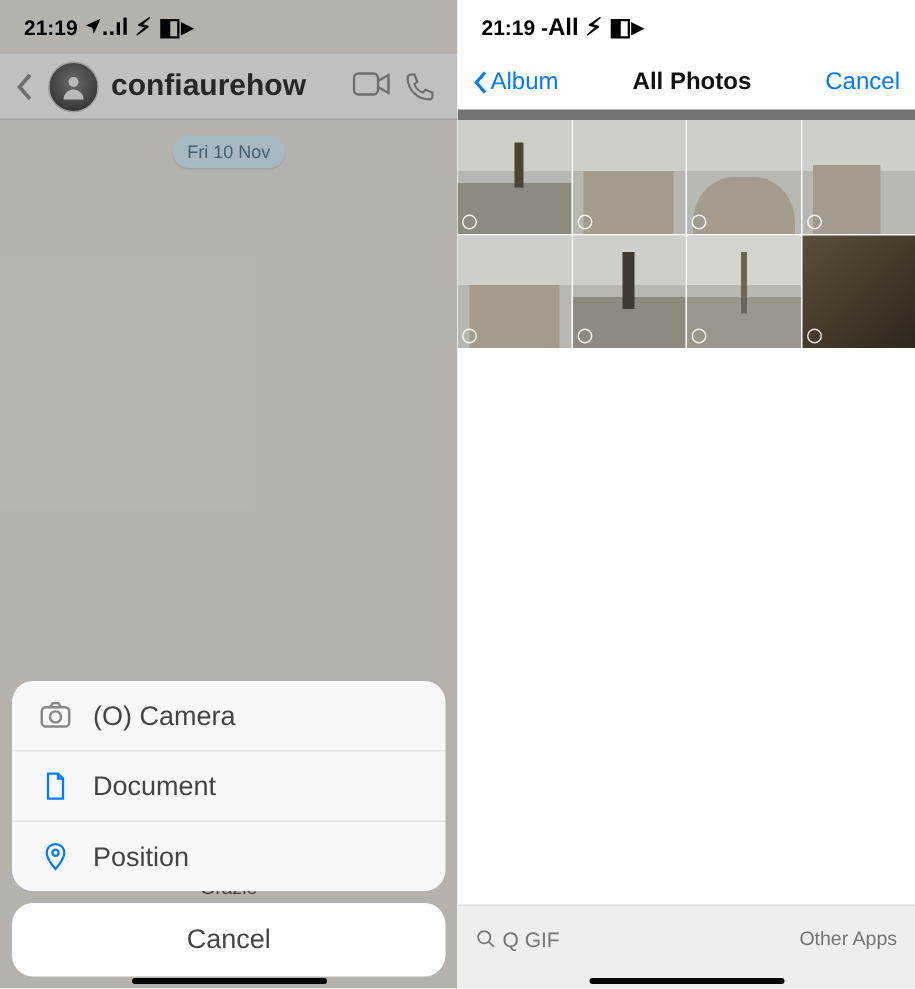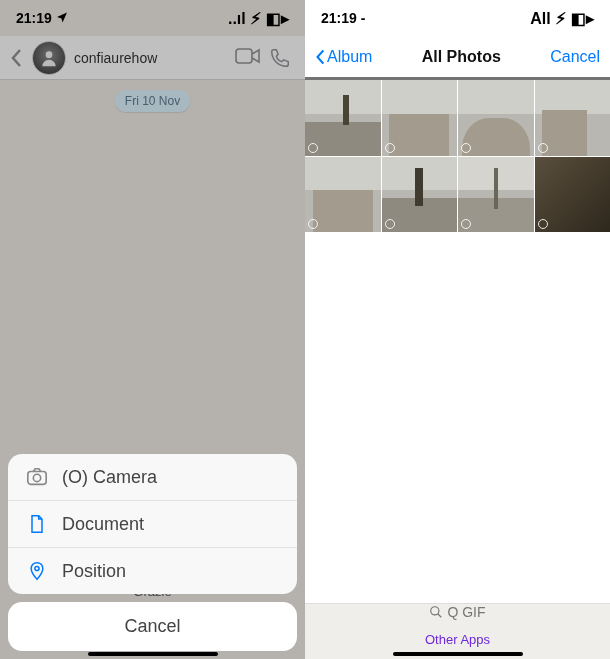--- a/index.html
+++ b/index.html
@@ -13,21 +13,21 @@
     }
     .panel { height: 659px; position: relative; overflow: hidden; }
     .panel-left { width: 305px; background: #e8e5de; }
     .panel-right { width: 305px; background: #fff; }
     
     
     .statusbar {
       height: 36px;
       display: flex;
       align-items: center;
-      justify-content: space-between;
+      justify-content: flex-start;
       padding: 0 16px;
       font-size: 14px;
       font-weight: 600;
     }
     .statusbar-left { display: flex; align-items: center; gap: 4px; }
     .statusbar-right { display: flex; align-items: center; gap: 4px; font-size: 16px; }
     
     
     .chat-header {
       height: 44px;
@@ -42,21 +42,21 @@
       width: 14px; height: 20px;
       color: #8e8e93;
     }
     .avatar {
       width: 34px; height: 34px; border-radius: 50%;
       background: radial-gradient(circle at 50% 40%, #888 0%, #555 60%, #333 100%);
       border: 1px solid #ccc;
       display:flex;align-items:center;justify-content:center;
       color:#eee;
     }
-    .chat-name { flex: 1; font-size: 14px; font-weight: 400; color: #333; }
+    .chat-name { flex: 1; font-size: 20px; font-weight: 700; color: #333; }
     .hdr-icon { width: 26px; height: 22px; color: #8e8e93; }
     
     .chat-body {
       height: calc(100% - 36px - 44px);
       background: #e8e5de;
       position: relative;
     }
     .date-pill {
       margin: 10px auto 0;
       width: fit-content;
@@ -122,21 +122,21 @@
       width: 130px; height: 4px; border-radius: 3px; background: #000;
     }
     
     
     .picker-header {
       height: 44px;
       display: flex;
       align-items: center;
       justify-content: space-between;
       padding: 0 10px;
-      border-bottom: 3px solid #737373;
+      border-bottom: 7px solid #737373;
     }
     .back-album {
       display: flex; align-items: center; gap: 2px;
       color: #007aff; font-size: 16px;
     }
     .picker-title { font-size: 16px; font-weight: 600; color: #111; }
     .picker-cancel { color: #007aff; font-size: 16px; }
     
     .grid {
       display: grid;
@@ -160,24 +160,23 @@
     .bottom-bar {
       position: absolute;
       left: 0; right: 0; bottom: 0;
       height: 56px;
       background: #efeeea;
       border-top: 1px solid #ddd;
       display: flex; align-items: center; justify-content: space-between;
       padding: 0 12px 12px;
       font-size: 13px;
       color: #888;
-      flex-direction: column;
     }
     .gif-label { display:flex; align-items:center; gap:4px; color:#777; font-size:14px; }
-    .other-apps { color:#6d28d9; font-size:13px; }
+    .other-apps { color:#737373; font-size:13px; }
   </style>
 </head>
 <body>
 
 <div class="panel panel-left">
   <div class="statusbar">
     <div class="statusbar-left">
       <span>21:19</span>
       <span>
         <svg width="12" height="12" viewBox="0 0 24 24" fill="currentColor">

